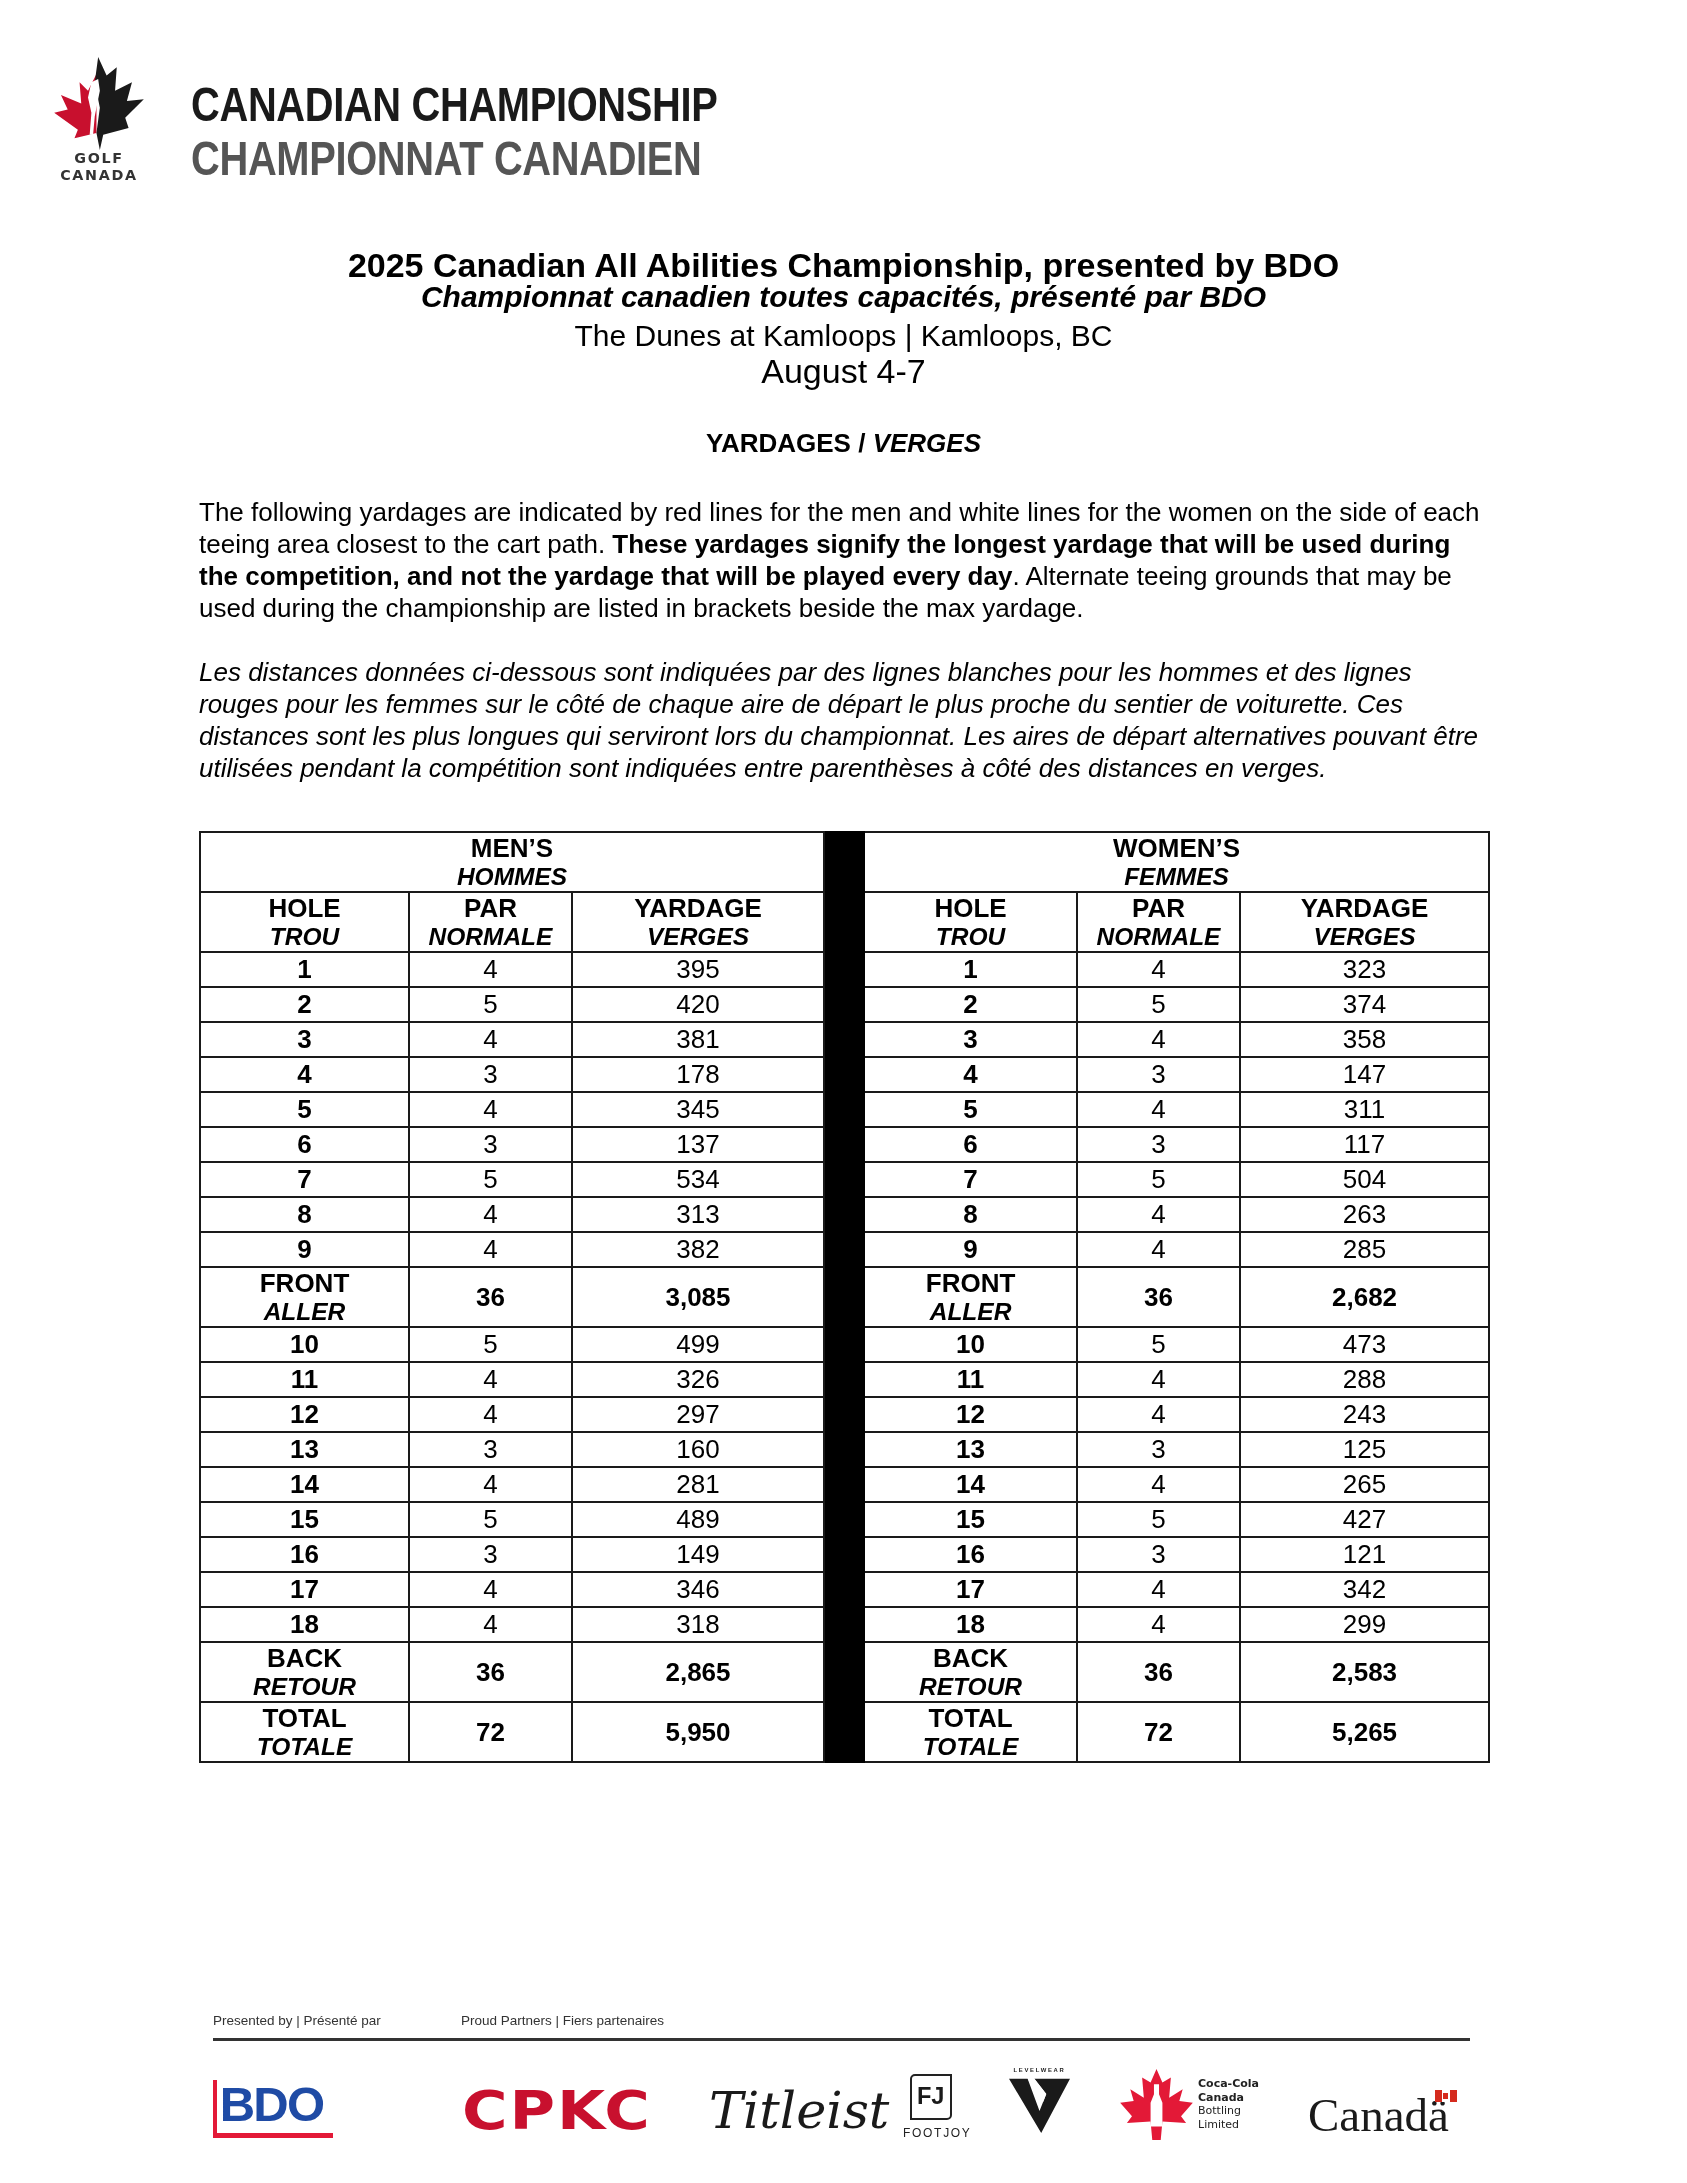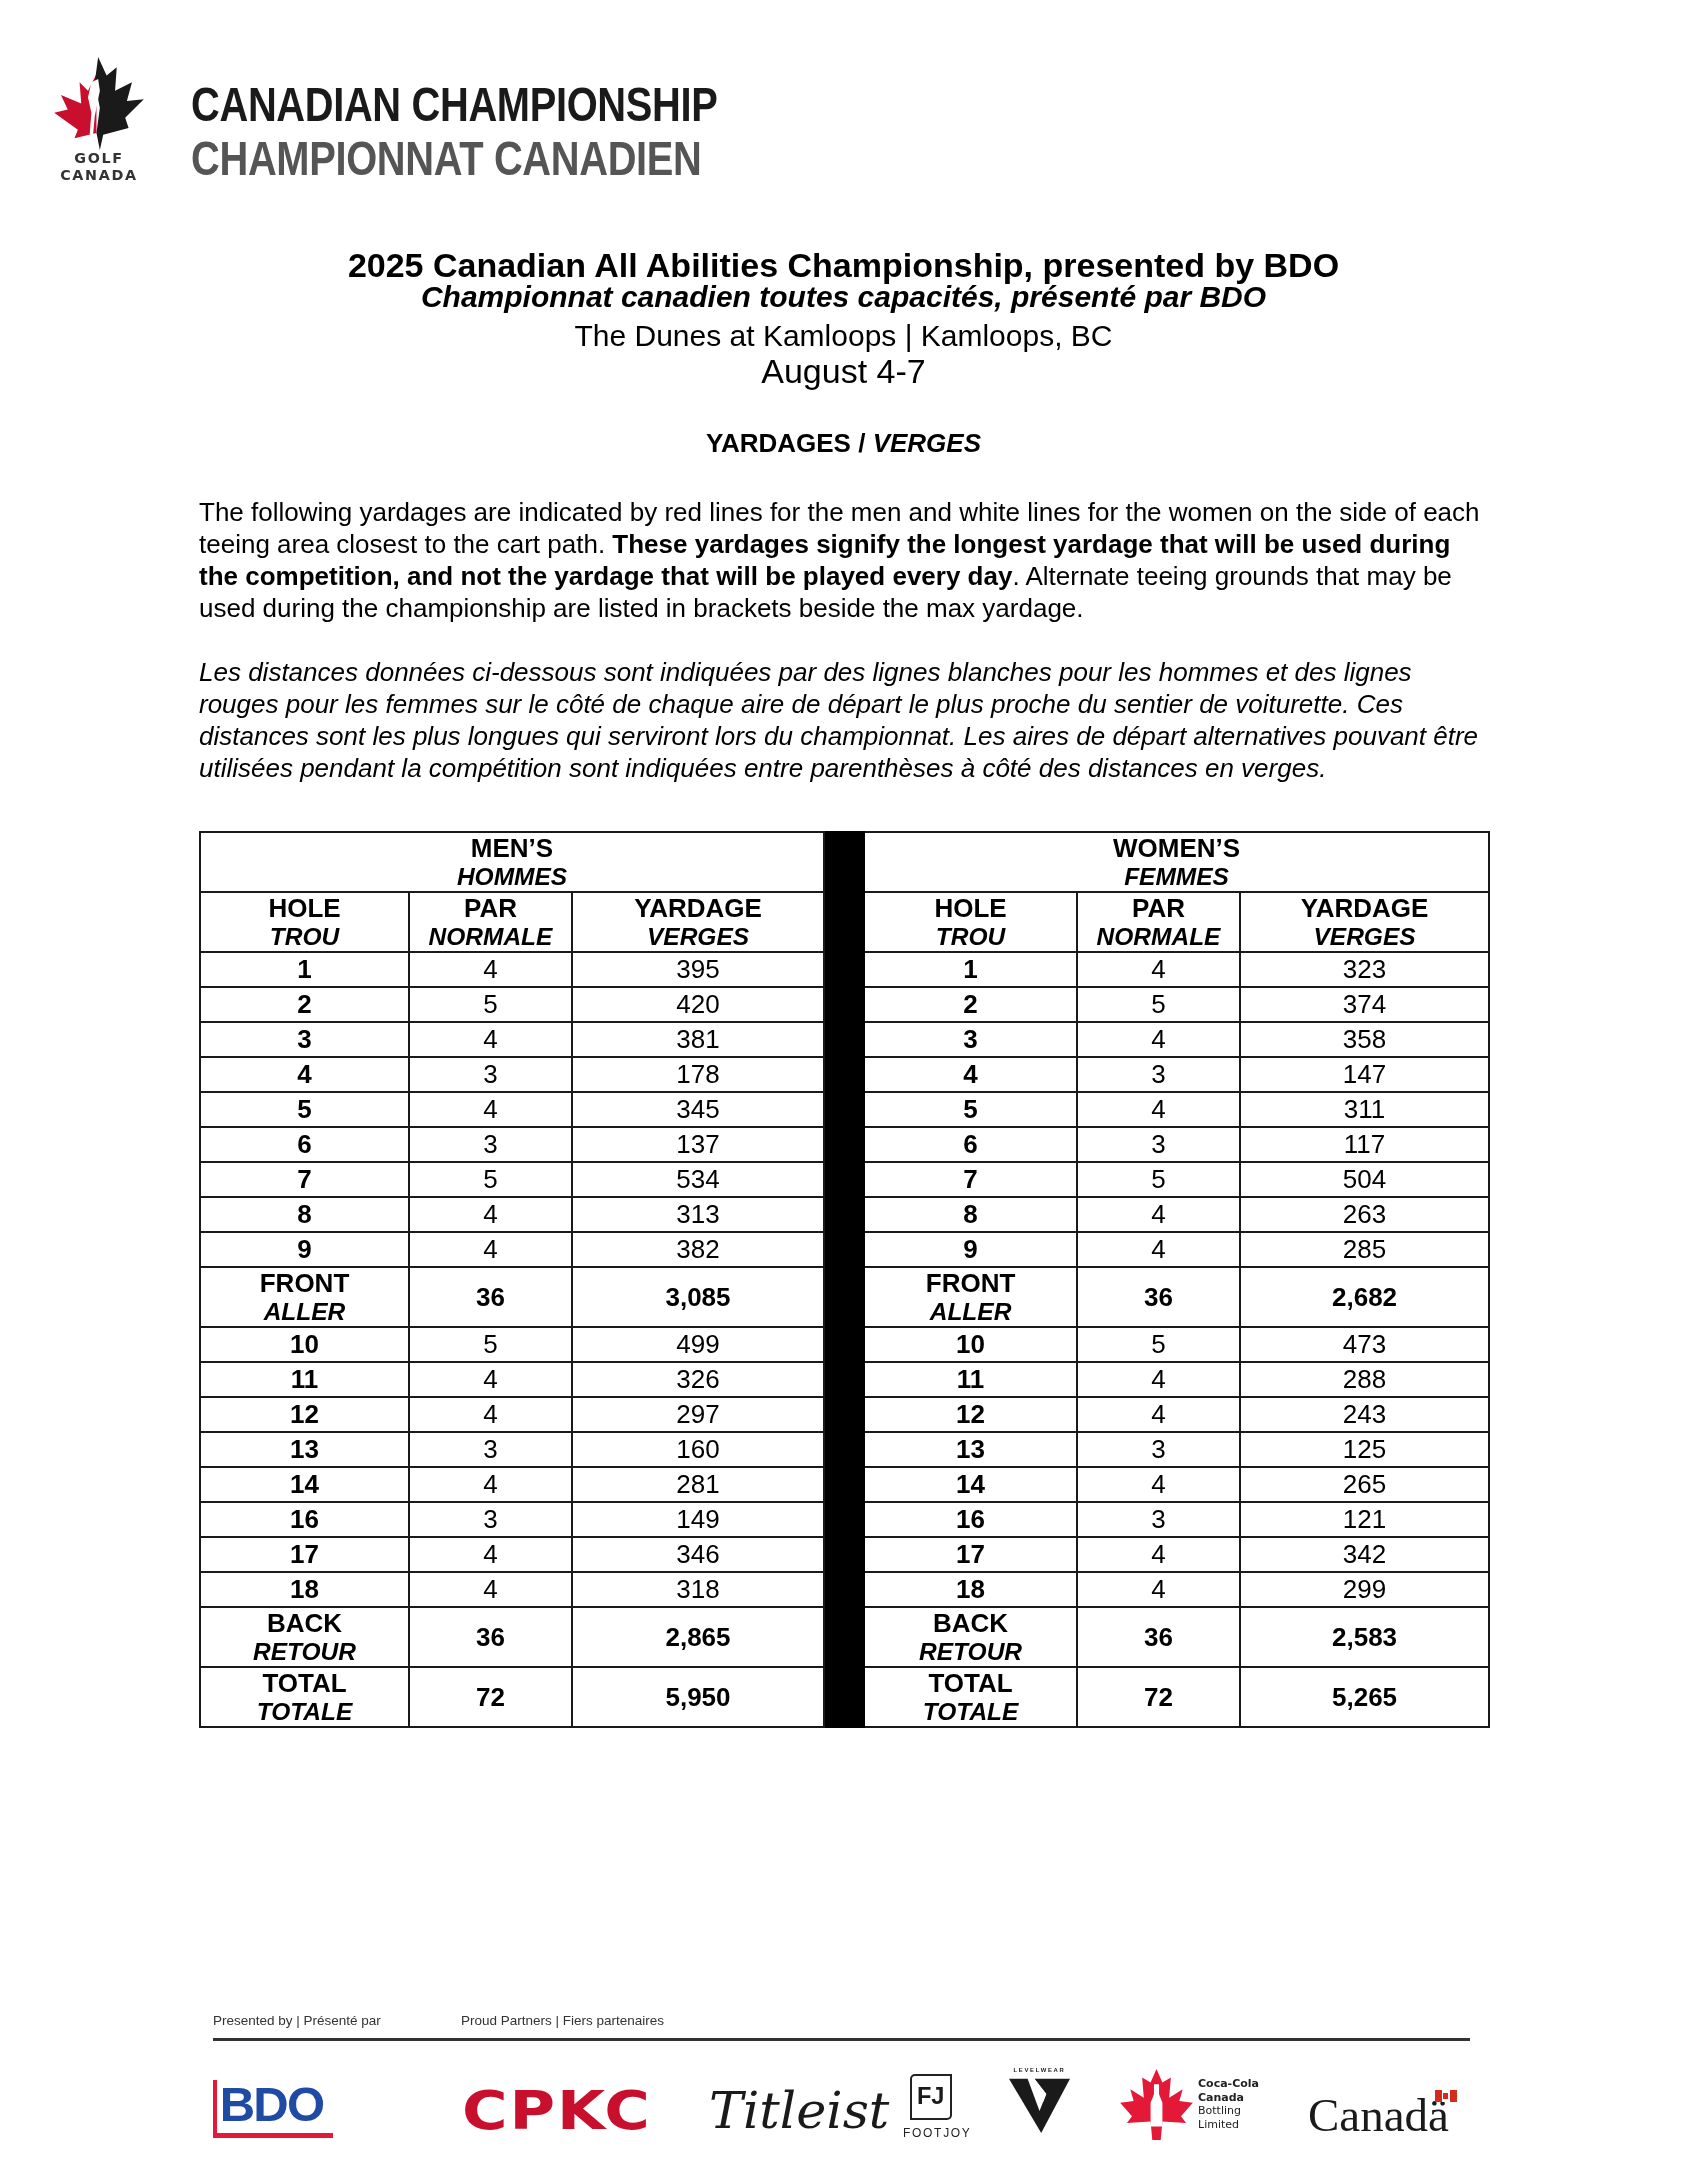--- a/index.html
+++ b/index.html
@@ -283,20 +283,29 @@
       <tr class="row">
         <td class="bold">14</td>
         <td>4</td>
         <td>281</td>
         <td class="sep"></td>
         <td class="bold">14</td>
         <td>4</td>
         <td>265</td>
       </tr>
       <tr class="row">
+        <td class="bold">15</td>
+        <td>5</td>
+        <td>489</td>
+        <td class="sep"></td>
+        <td class="bold">15</td>
+        <td>5</td>
+        <td>427</td>
+      </tr>
+      <tr class="row">
         <td class="bold">16</td>
         <td>3</td>
         <td>149</td>
         <td class="sep"></td>
         <td class="bold">16</td>
         <td>3</td>
         <td>121</td>
       </tr>
       <tr class="row">
         <td class="bold">17</td>

